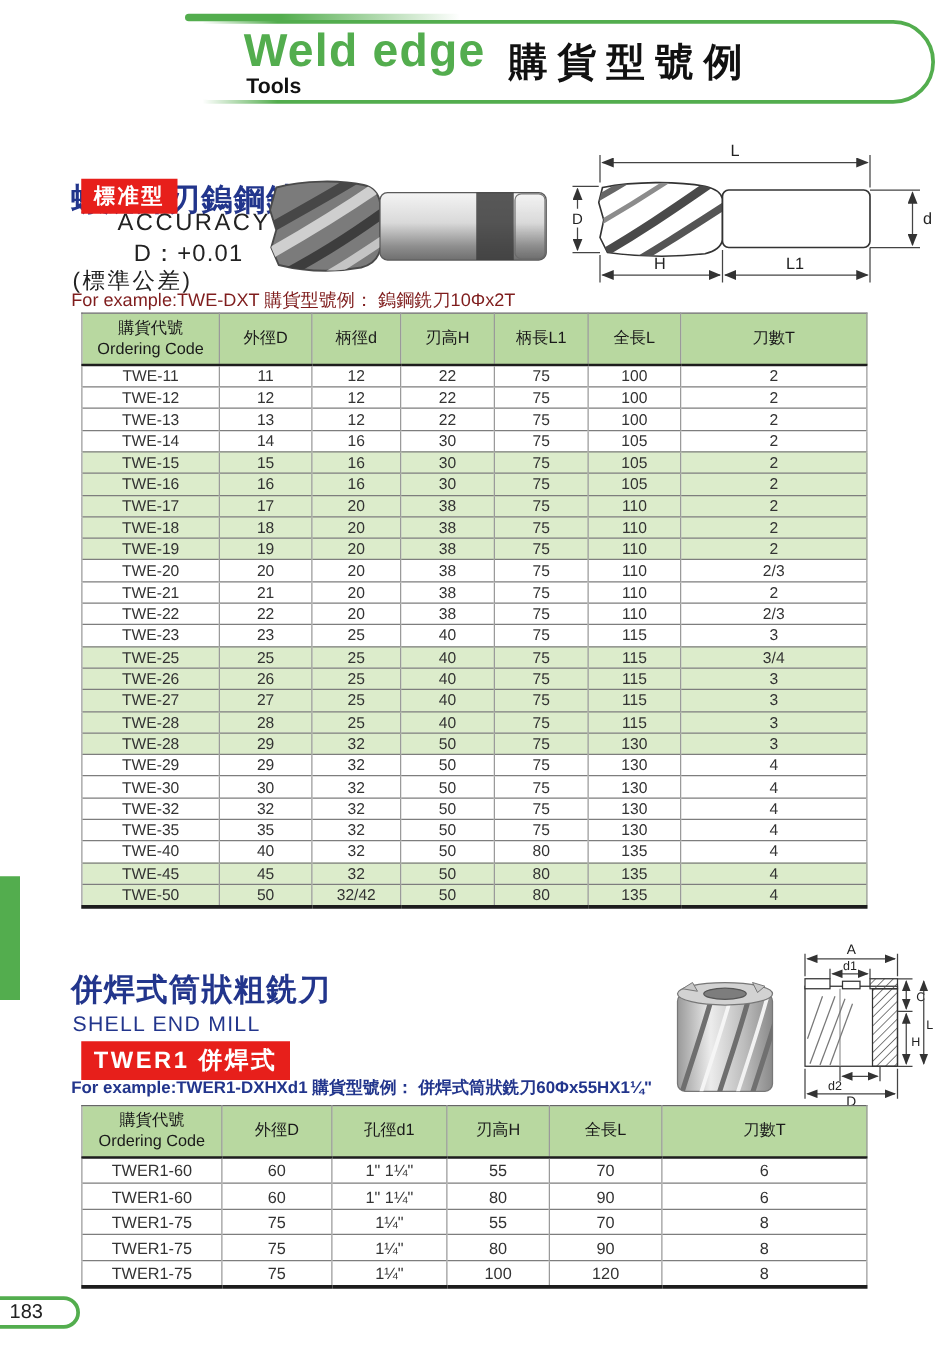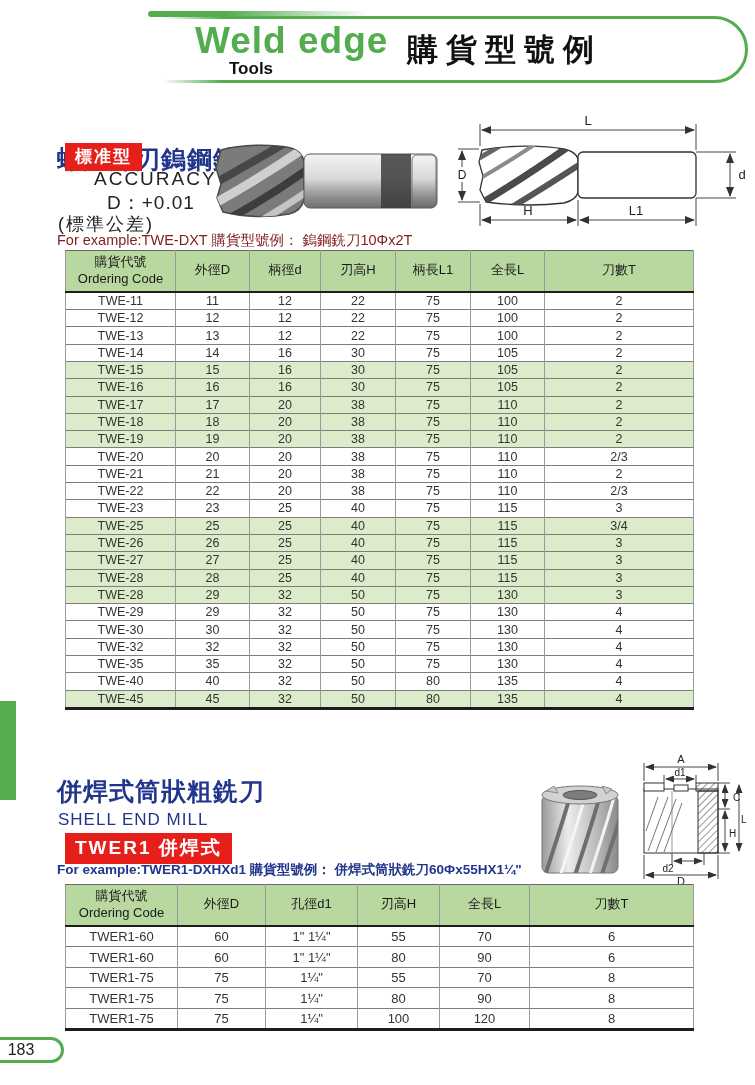--- a/index.html
+++ b/index.html
@@ -17,21 +17,21 @@
   }
   
   .brand-swoosh{position:absolute;left:148px;top:11px;width:220px;height:6px;z-index:3;
     background:linear-gradient(to right,var(--green) 35%,rgba(83,173,78,0));border-radius:4px;}
   .brand-box{position:absolute;left:148px;top:16px;width:600px;height:67px;box-sizing:border-box;
     border:3px solid var(--green);border-radius:20px 36px 36px 20px;z-index:1;}
   .brand-fade{position:absolute;left:142px;top:12px;width:80px;height:76px;z-index:2;
     background:linear-gradient(to right,#fff 25%,rgba(255,255,255,0));}
   .brand-en{position:absolute;left:195px;top:20px;z-index:4;font-size:37px;font-weight:bold;
     color:var(--green);letter-spacing:1px;}
-  .brand-sub{position:absolute;left:197px;top:59px;z-index:4;font-size:17px;font-weight:bold;color:#111;margin-left:32px;}
+  .brand-sub{position:absolute;left:197px;top:59px;z-index:4;font-size:17px;font-weight:bold;color:#111;}
   .brand-zh{position:absolute;left:407px;top:29px;z-index:4;font-size:31px;font-weight:bold;color:#111;letter-spacing:8px;}
   
   .sec-title{position:absolute;left:57px;font-size:25px;font-weight:bold;color:var(--navy);letter-spacing:1px;}
   .badge{position:absolute;left:65px;background:var(--red);color:#fff;font-weight:bold;
     padding:2px 10px 3px 10px;letter-spacing:2px;}
   .example{position:absolute;left:57px;color:#7f1d1d;}
   
   .s1-title{top:97px;margin-top:46px;}
   .s1-badge{top:143px;font-size:17px;}
   .acc1{position:absolute;left:60px;top:168px;font-size:19px;letter-spacing:2px;color:#222;margin-left:34px;}
@@ -386,20 +386,29 @@
         </tr>
         <tr class="hl">
           <td>TWE-45</td>
           <td>45</td>
           <td>32</td>
           <td>50</td>
           <td>80</td>
           <td>135</td>
           <td>4</td>
         </tr>
+        <tr class="hl">
+          <td>TWE-50</td>
+          <td>50</td>
+          <td>32/42</td>
+          <td>50</td>
+          <td>80</td>
+          <td>135</td>
+          <td>4</td>
+        </tr>
       </tbody>
   </table>
 
   <div class="sec-title s2-title">併焊式筒狀粗銑刀</div>
   <div class="s2-sub">SHELL  END MILL</div>
   <div class="badge s2-badge">TWER1 併焊式</div>
   <div class="example s2-example">For example:TWER1-DXHXd1  購貨型號例： 併焊式筒狀銑刀60Φx55HX1¼"</div>
 
   <svg class="fig" style="left:538px;top:783px;" width="84" height="96" viewBox="0 0 84 96">
     <defs>

